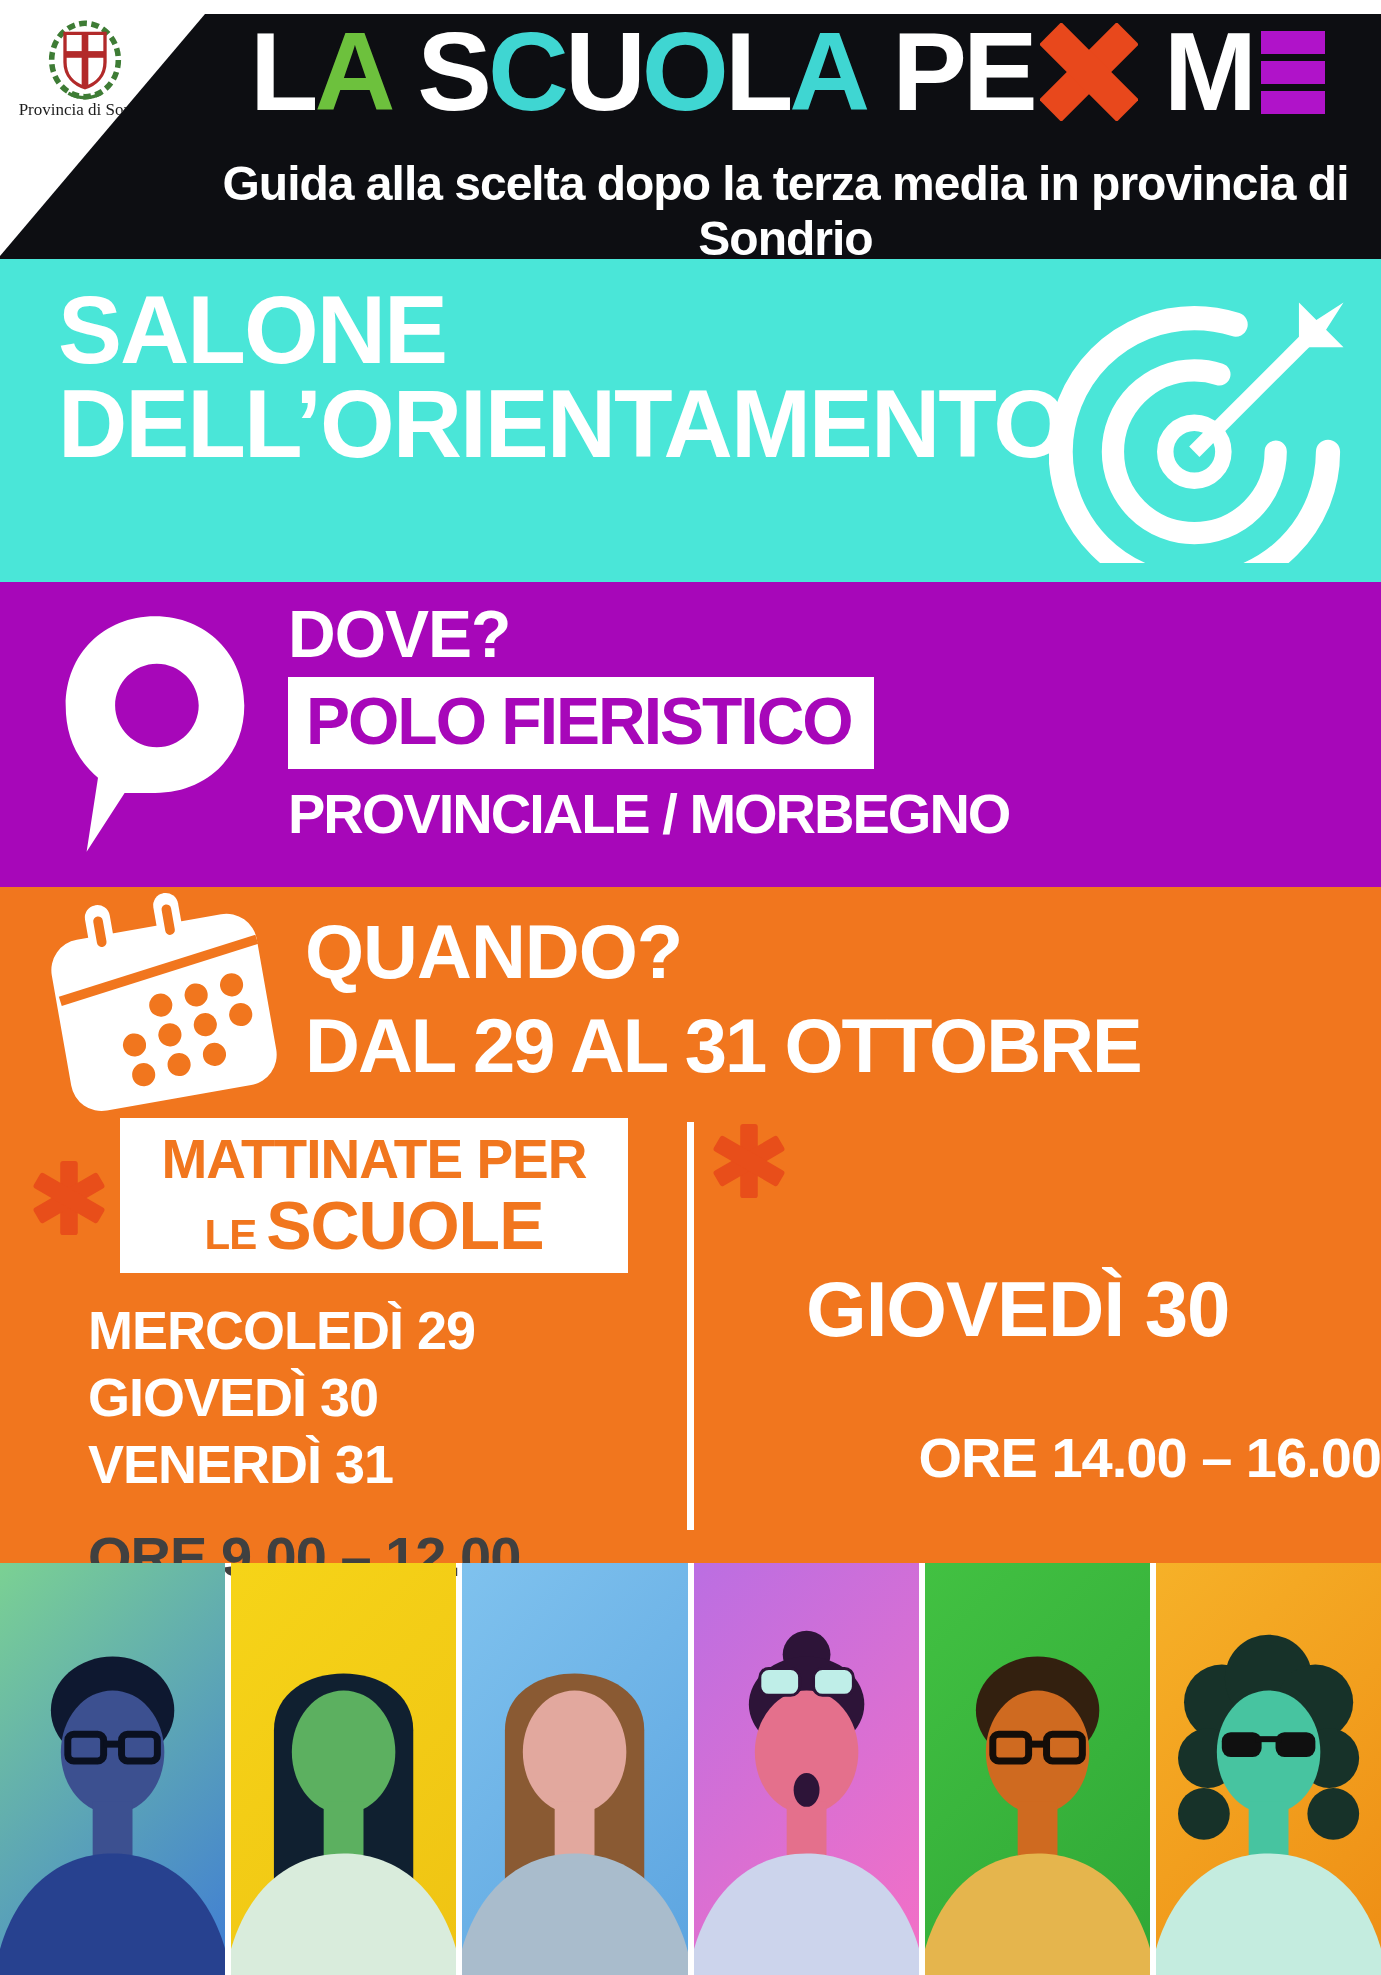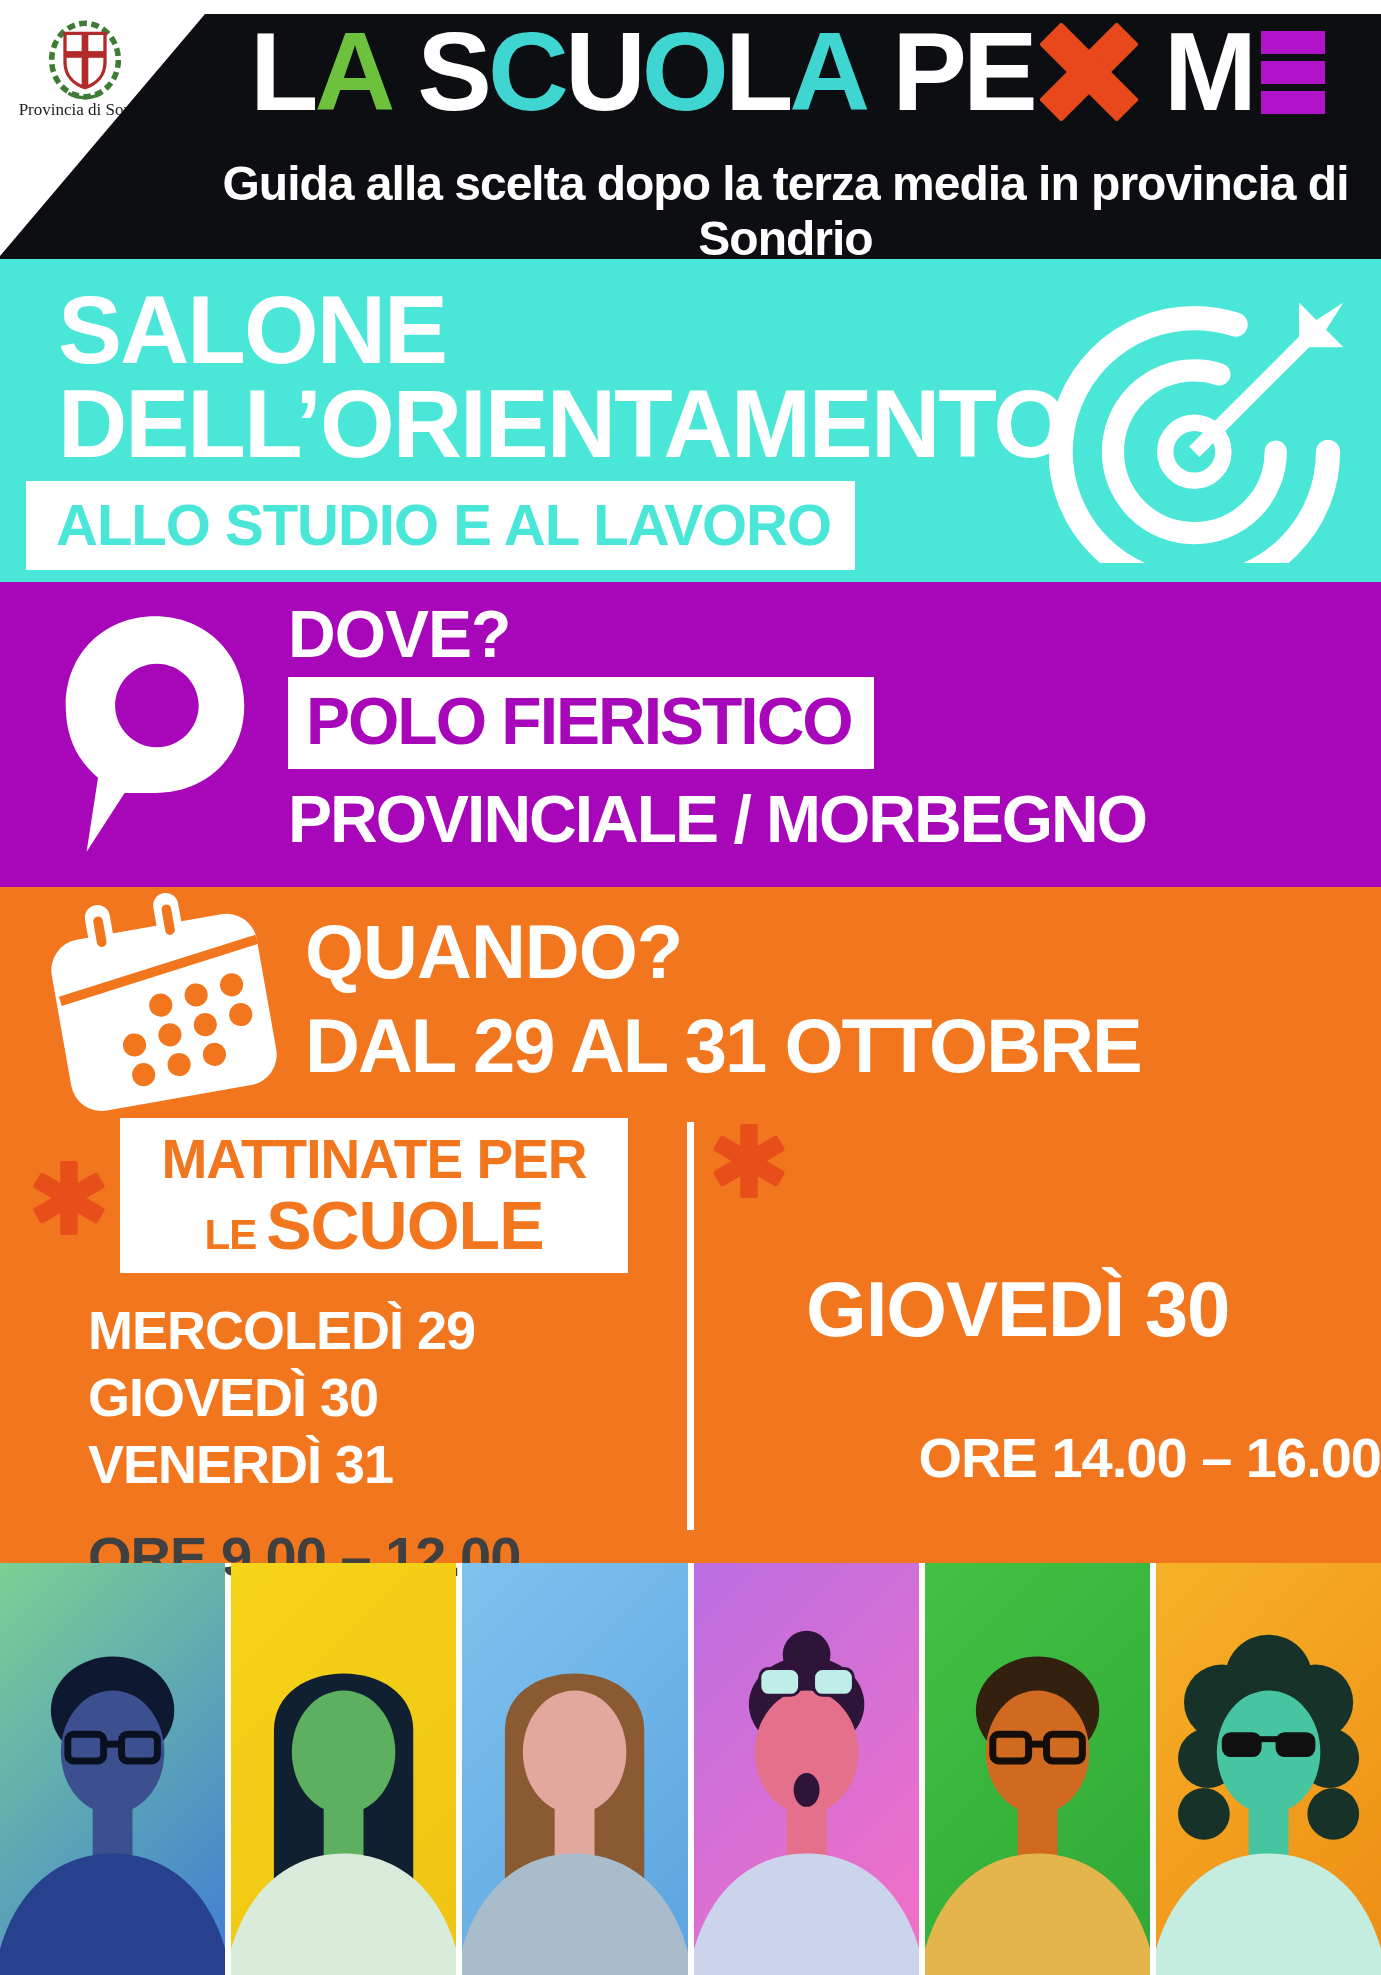--- a/index.html
+++ b/index.html
@@ -30,21 +30,21 @@
   .banner-box{display:inline-block;background:#fff;margin:10px 0 0 -32px;padding:10px 24px 12px 30px;}
   .banner-box span{color:var(--teal_bg);font-size:58px;letter-spacing:-1px;}
   .target{position:absolute;right:22px;top:4px;width:310px;height:300px;}
   
   .purple{position:relative;height:305px;background:var(--purple_bg);}
   .pin{position:absolute;left:60px;top:26px;width:190px;height:252px;}
   .purple-inner{padding:18px 0 0 288px;}
   .dove-title{color:#fff;font-size:66px;letter-spacing:-1px;line-height:1.05;}
   .polo-box{display:inline-block;background:#fff;margin-top:8px;padding:6px 22px 10px 18px;}
   .polo-box span{color:var(--purple_bg);font-size:66px;letter-spacing:-2px;}
-  .prov-line{margin-top:12px;color:#fff;font-size:66px;letter-spacing:-2px;}
+  .prov-line{margin-top:12px;color:#fff;font-size:56px;letter-spacing:-2px;}
   
   .orange{position:relative;height:676px;background:var(--orange_bg);}
   .cal{position:absolute;left:44px;top:8px;width:236px;height:212px;transform:rotate(-10deg);}
   .orange-inner{padding:26px 0 0 305px;}
   .quando-title{color:#fff;font-size:76px;letter-spacing:-1px;line-height:1.02;}
   .quando-dates{margin-top:16px;color:#fff;font-size:76px;letter-spacing:-2px;line-height:1.02;}
   .cols{position:relative;display:flex;margin-top:34px;}
   .divider{position:absolute;left:687px;top:4px;width:7px;height:408px;background:#fff;}
   .col-left{width:690px;box-sizing:border-box;padding-left:30px;}
   .col-right{flex:1;box-sizing:border-box;padding-left:20px;}
@@ -125,21 +125,20 @@
         <circle cx="150" cy="190" r="30" stroke-width="17"></circle>
         <circle cx="150" cy="190" r="84" stroke-width="23" pathLength="100" stroke-dasharray="80 20" stroke-linecap="round"></circle>
         <circle cx="150" cy="190" r="138" stroke-width="25" pathLength="100" stroke-dasharray="80 20" stroke-linecap="round"></circle>
         <line x1="150" y1="190" x2="270" y2="70" stroke-width="15"></line>
       </g>
       <path d="M258,36 L258,82 L304,82 L286,64 L304,36 L276,54 Z" fill="#fff"></path>
     </svg>
     <div class="teal-inner">
       <h1>SALONE</h1>
       <h1>DELL’ORIENTAMENTO</h1>
-      <div class="banner-box"><span>ALLO STUDIO E AL LAVORO</span></div>
     </div>
   </section>
 
   <section class="purple">
     <svg class="pin" viewBox="0 0 100 128">
       <path fill-rule="evenodd" fill="#fff" d="M50,2 C77,2 97,22 97,49 C97,76 77,95 50,95 L34,95 L14,126 L20,87 C8,77 3,64 3,49 C3,22 23,2 50,2 Z
            M51,27 C39,27 29,37 29,49 C29,61 39,71 51,71 C63,71 73,61 73,49 C73,37 63,27 51,27 Z"></path>
     </svg>
     <div class="purple-inner">
       <div class="dove-title">DOVE?</div>

